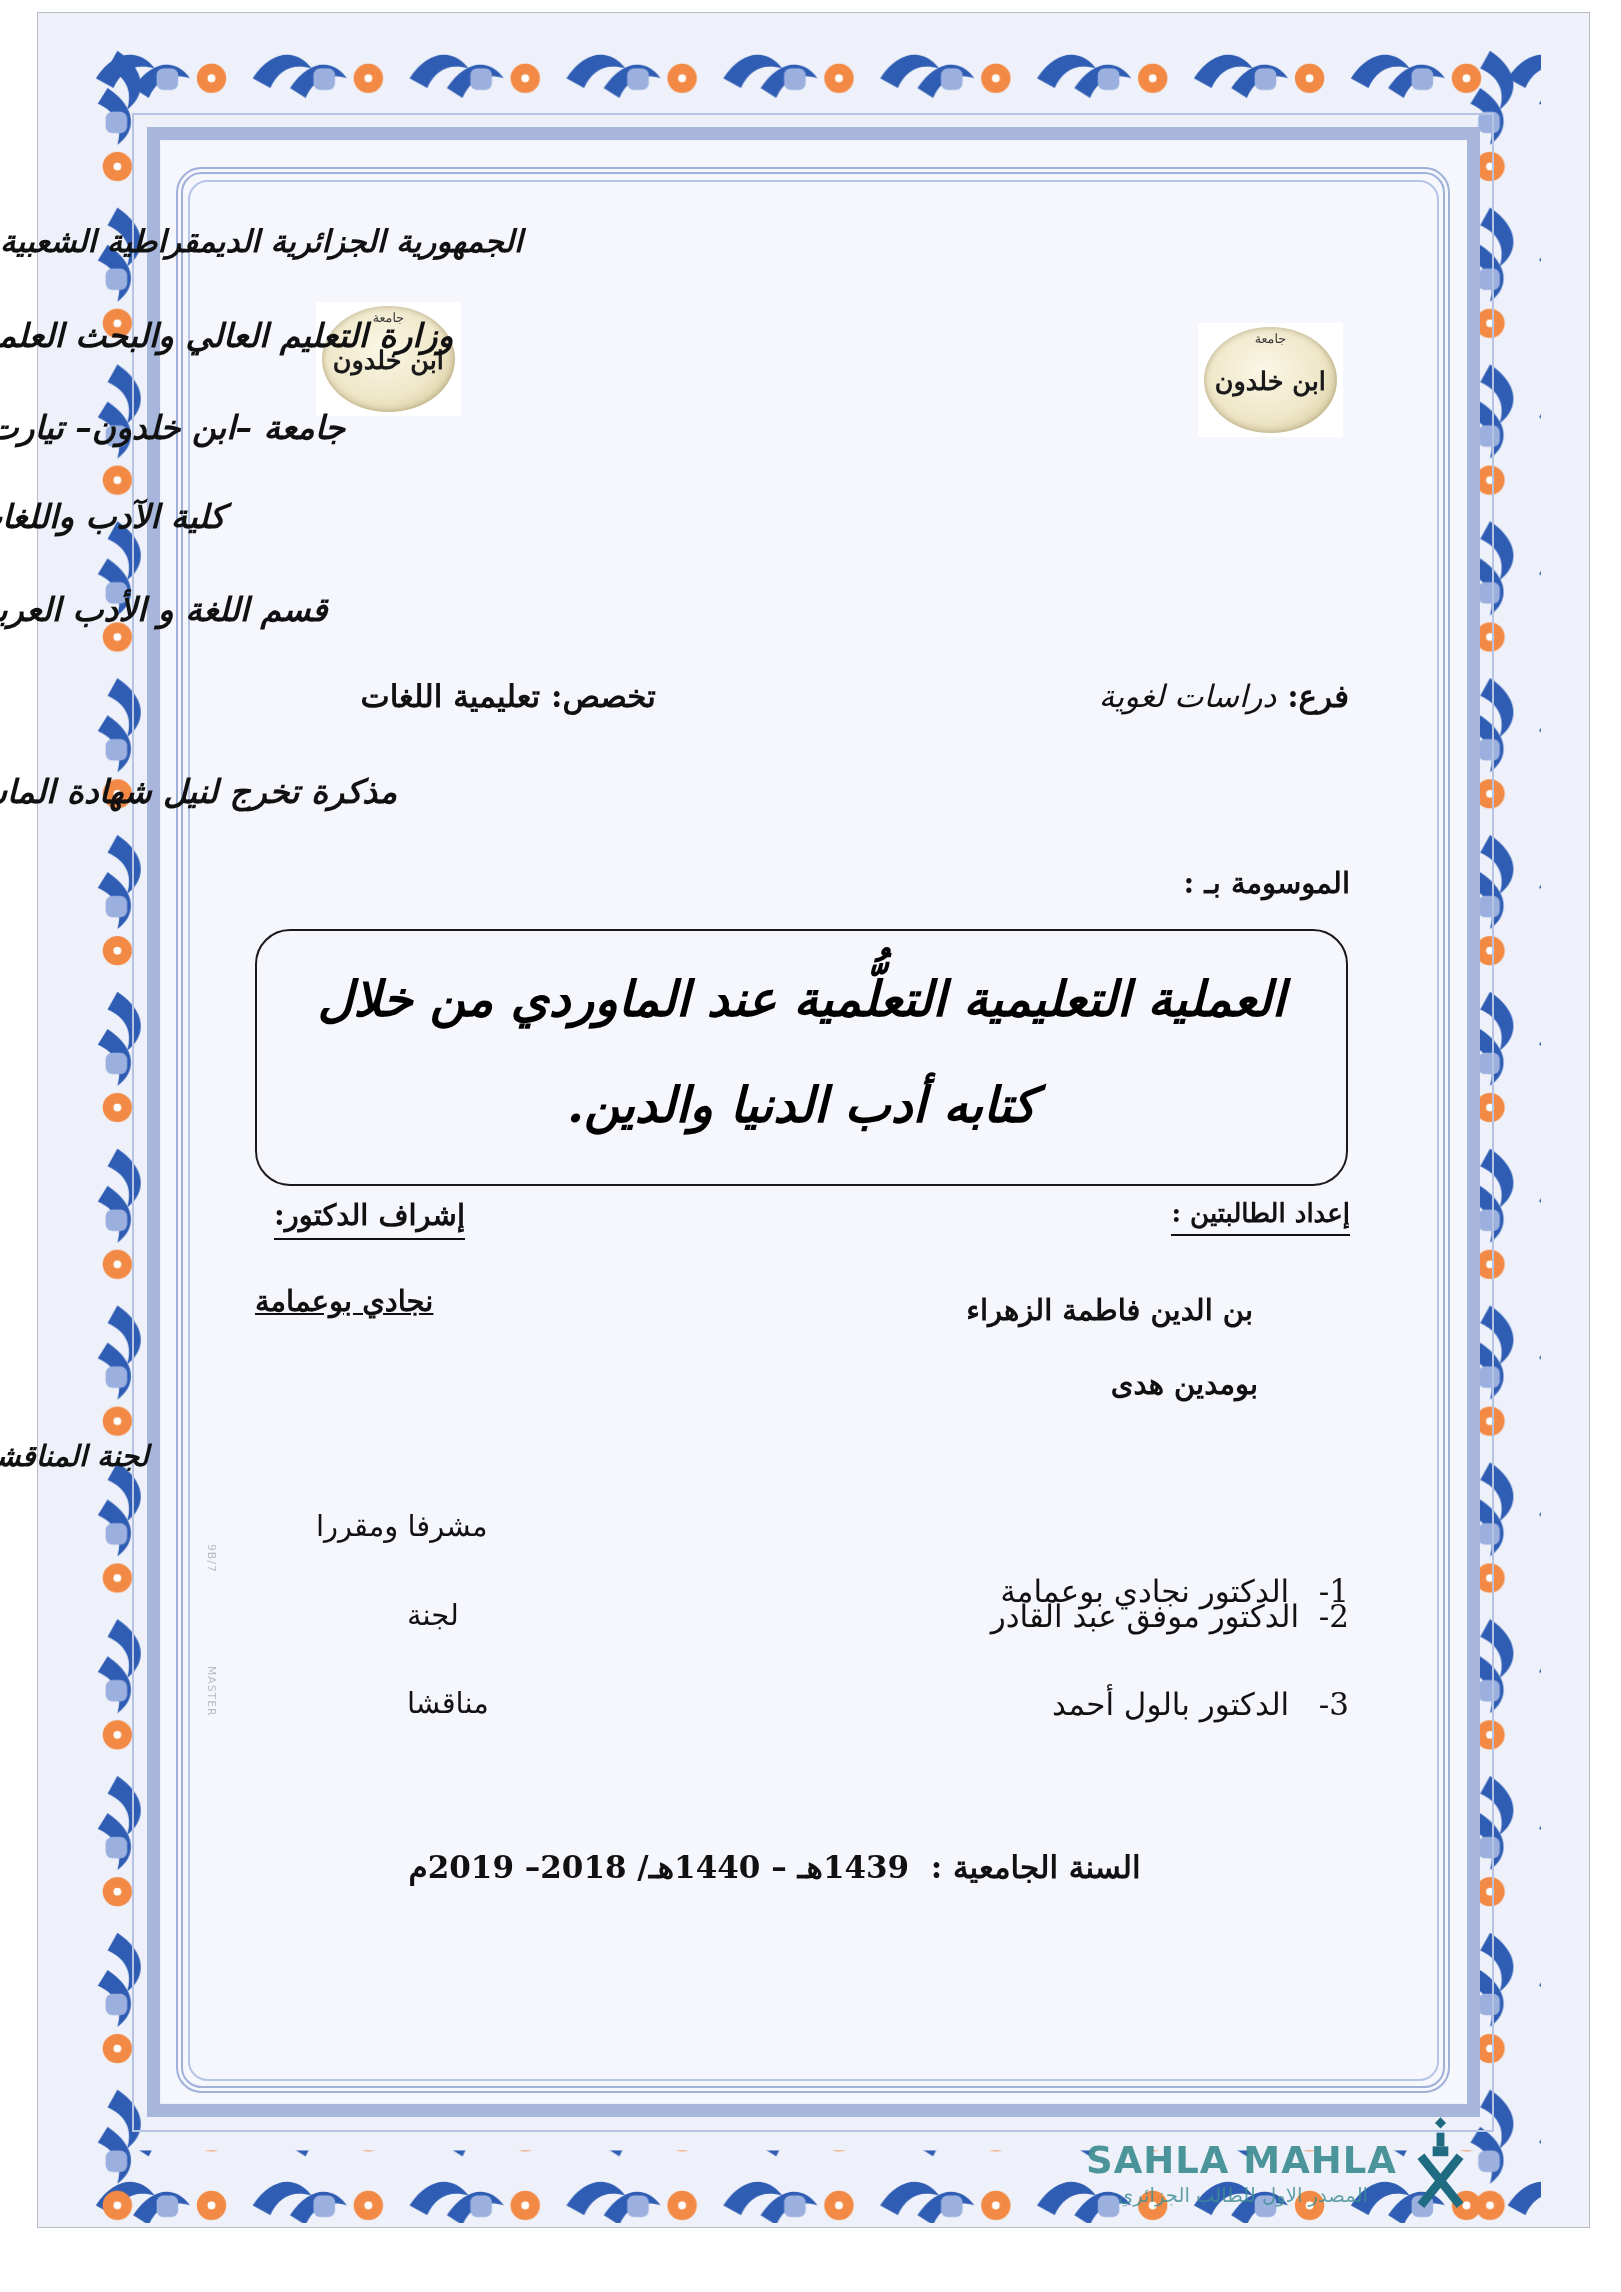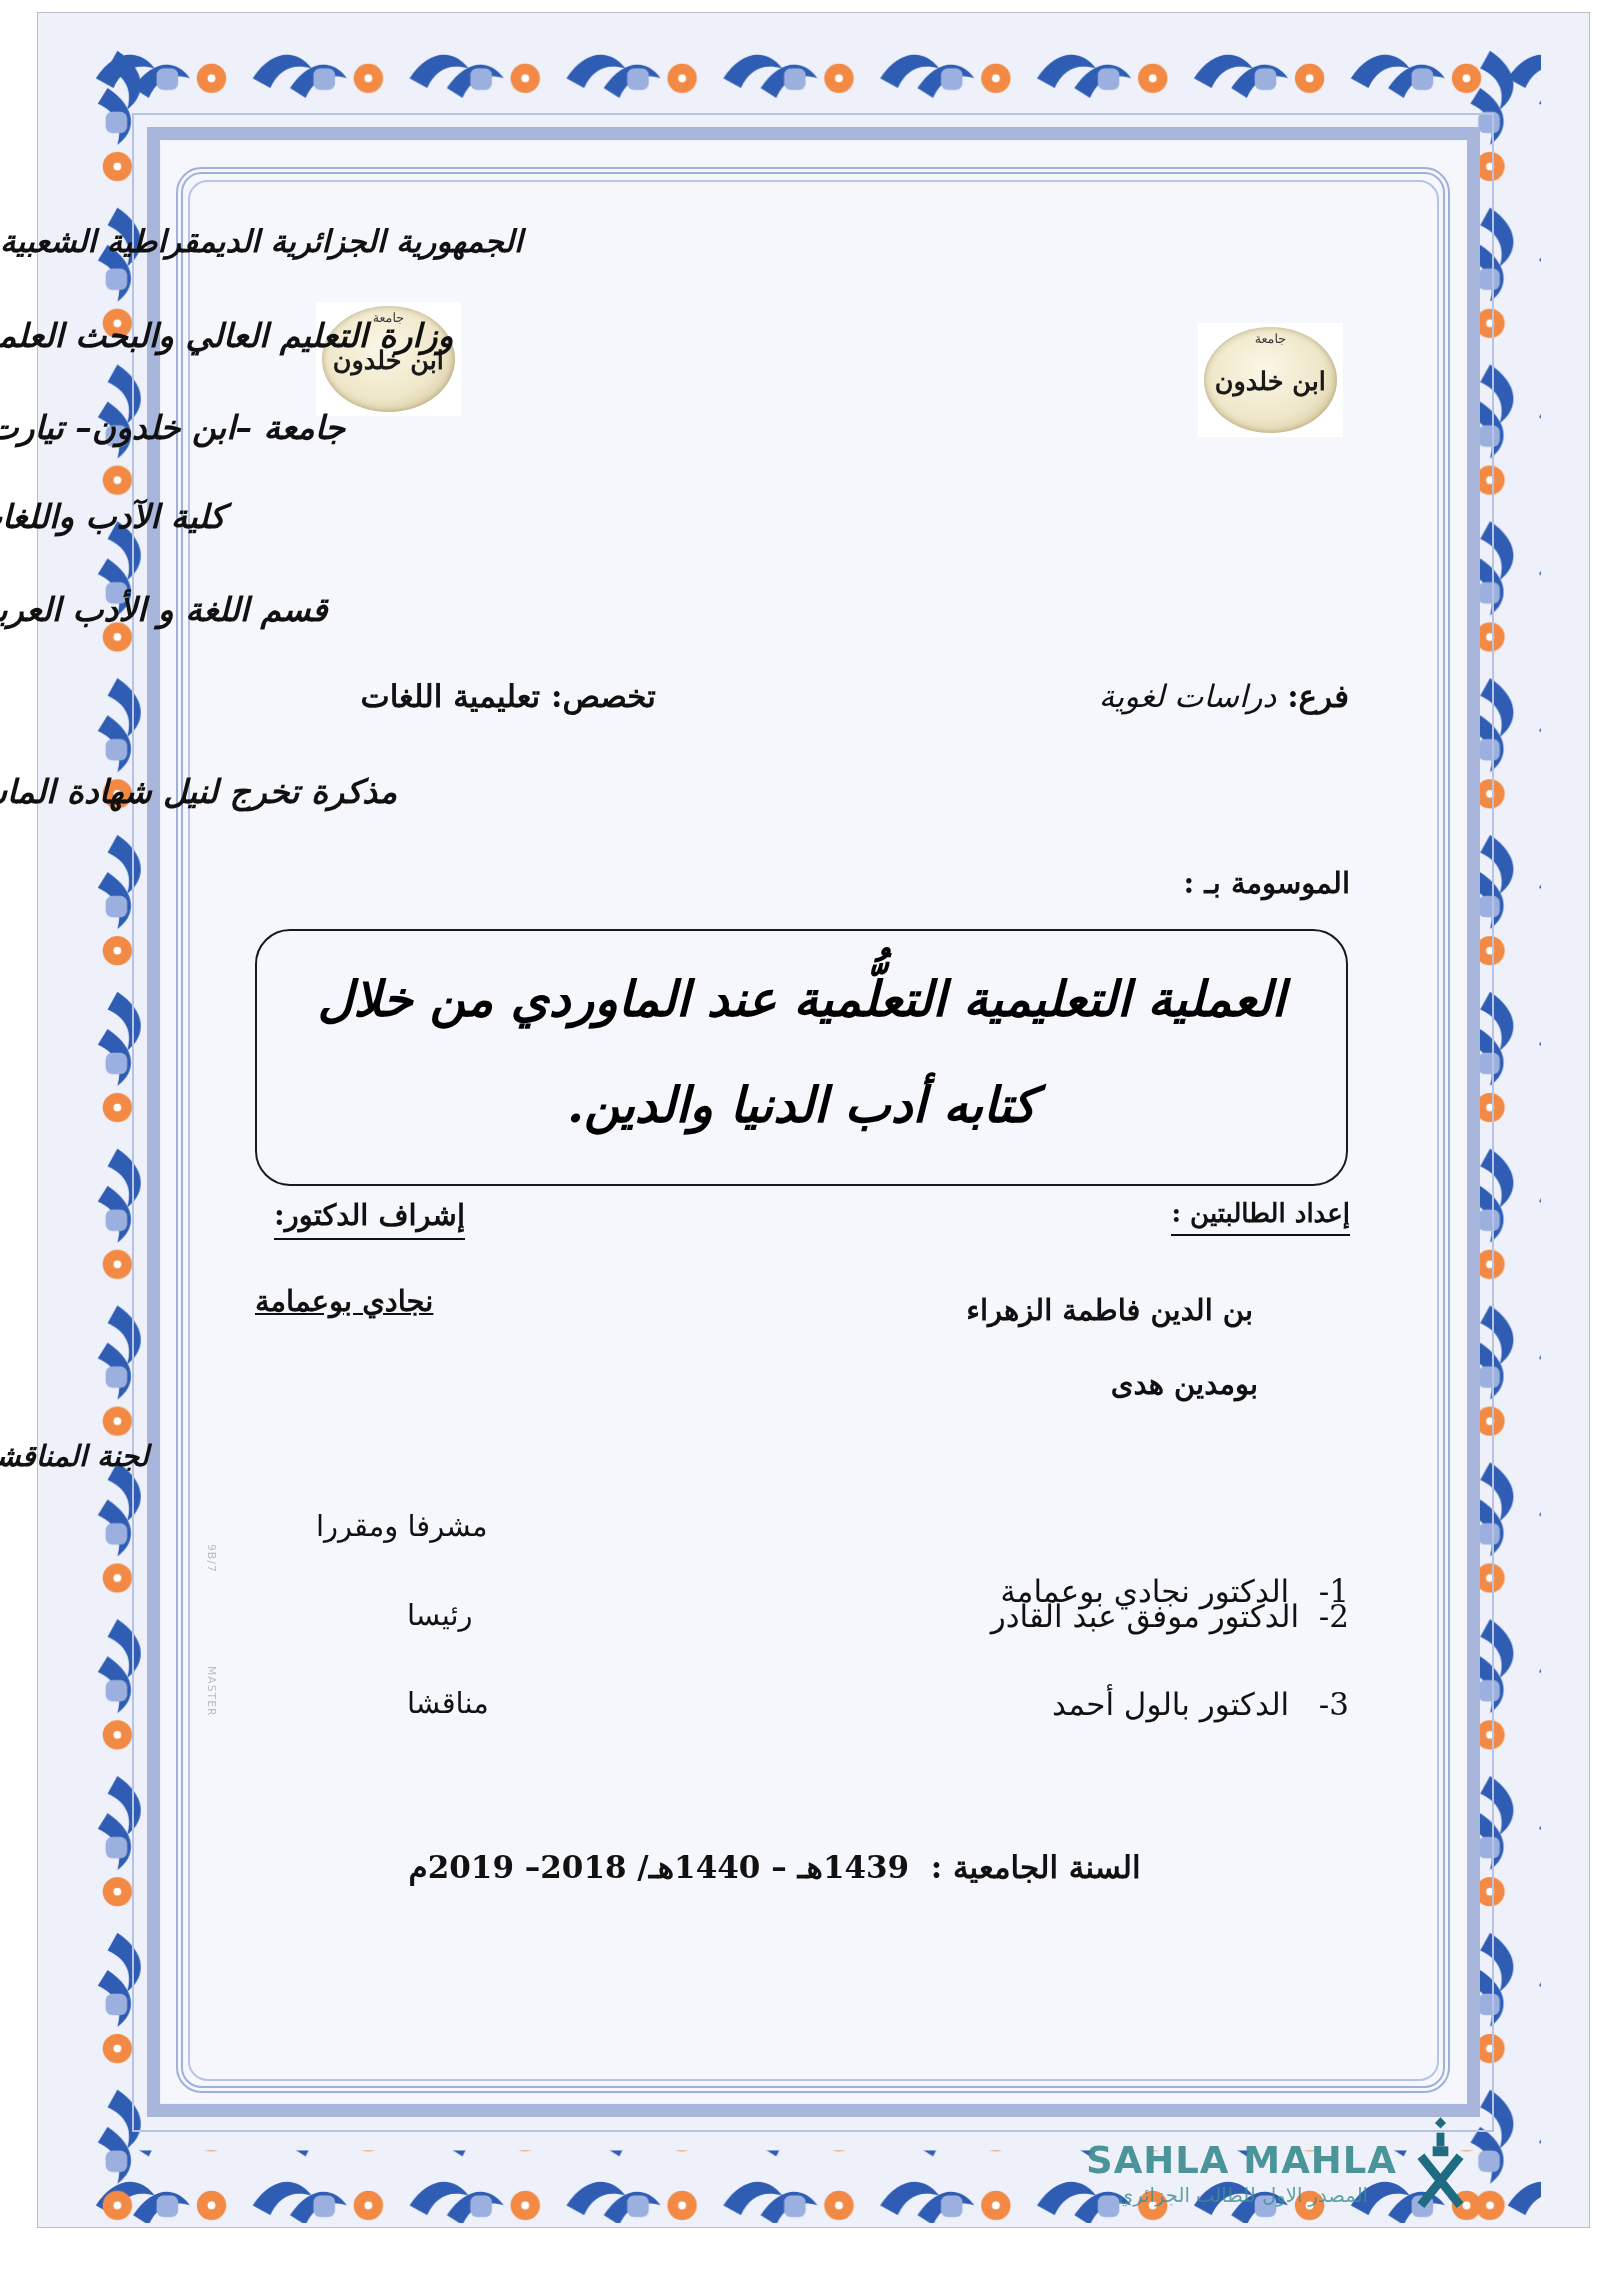--- a/index.html
+++ b/index.html
@@ -118,21 +118,21 @@
   <div class="t reg" style="top:1573px;right:272px;font-size:31px;font-weight:normal;">
     <span>1-</span>&nbsp;&nbsp;
     <span>الدكتور نجادي بوعمامة</span>
   </div>
   <div class="t reg" style="top:1509px;left:316px;font-size:29px;font-weight:normal;">مشرفا ومقررا</div>
 
   <div class="t reg" style="top:1598px;right:272px;font-size:31px;font-weight:normal;">
     <span>2-</span>&nbsp;
     <span>الدكتور موفق عبد القادر</span>
   </div>
-  <div class="t reg" style="top:1598px;left:407px;font-size:29px;font-weight:normal;">رئيسا</div>
+  <div class="t reg" style="top:1598px;left:407px;font-size:29px;font-weight:normal;">لجنة</div>
 
   <div class="t reg" style="top:1686px;right:272px;font-size:31px;font-weight:normal;">
     <span>3-</span>&nbsp;&nbsp;
     <span>الدكتور بالول أحمد</span>
   </div>
   <div class="t reg" style="top:1686px;left:407px;font-size:29px;font-weight:normal;">مناقشا</div>
 
   <div class="t" style="top:1849px;left:392px;width:765px;text-align:center;font-size:31px;">
     <span>السنة الجامعية :</span>&nbsp;
     <span>1439هـ – 1440هـ/ 2018– 2019م</span>

